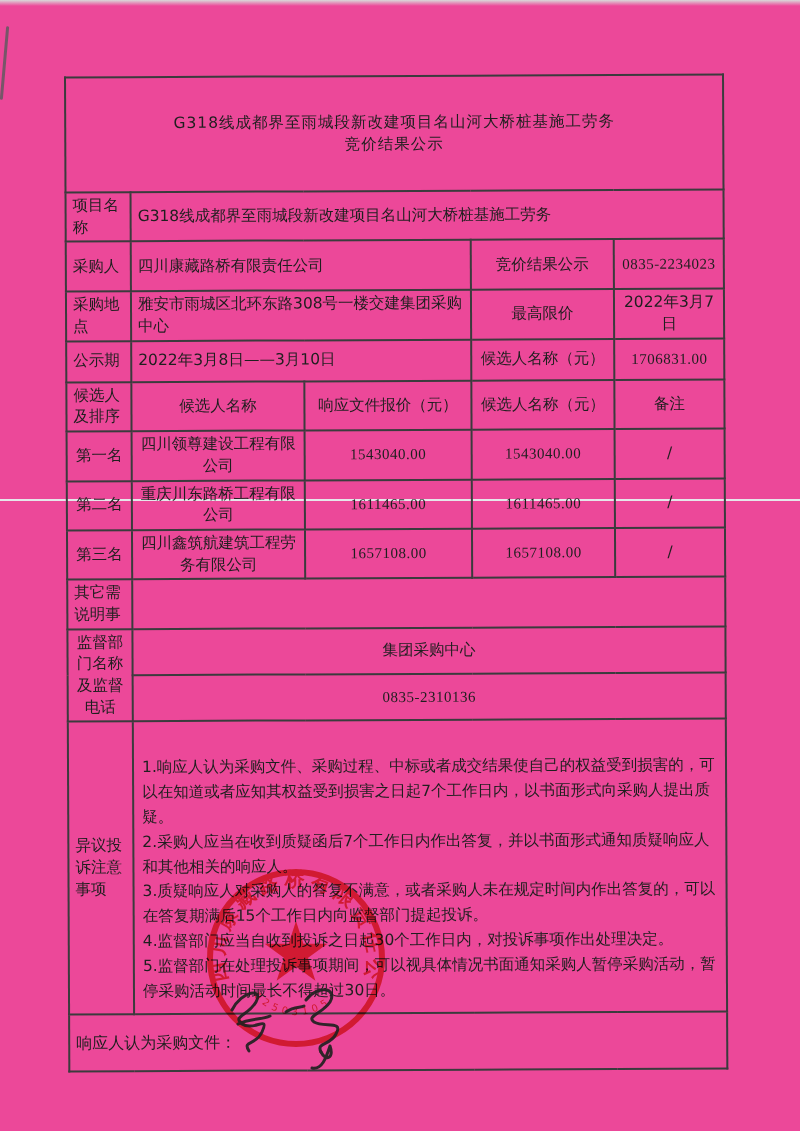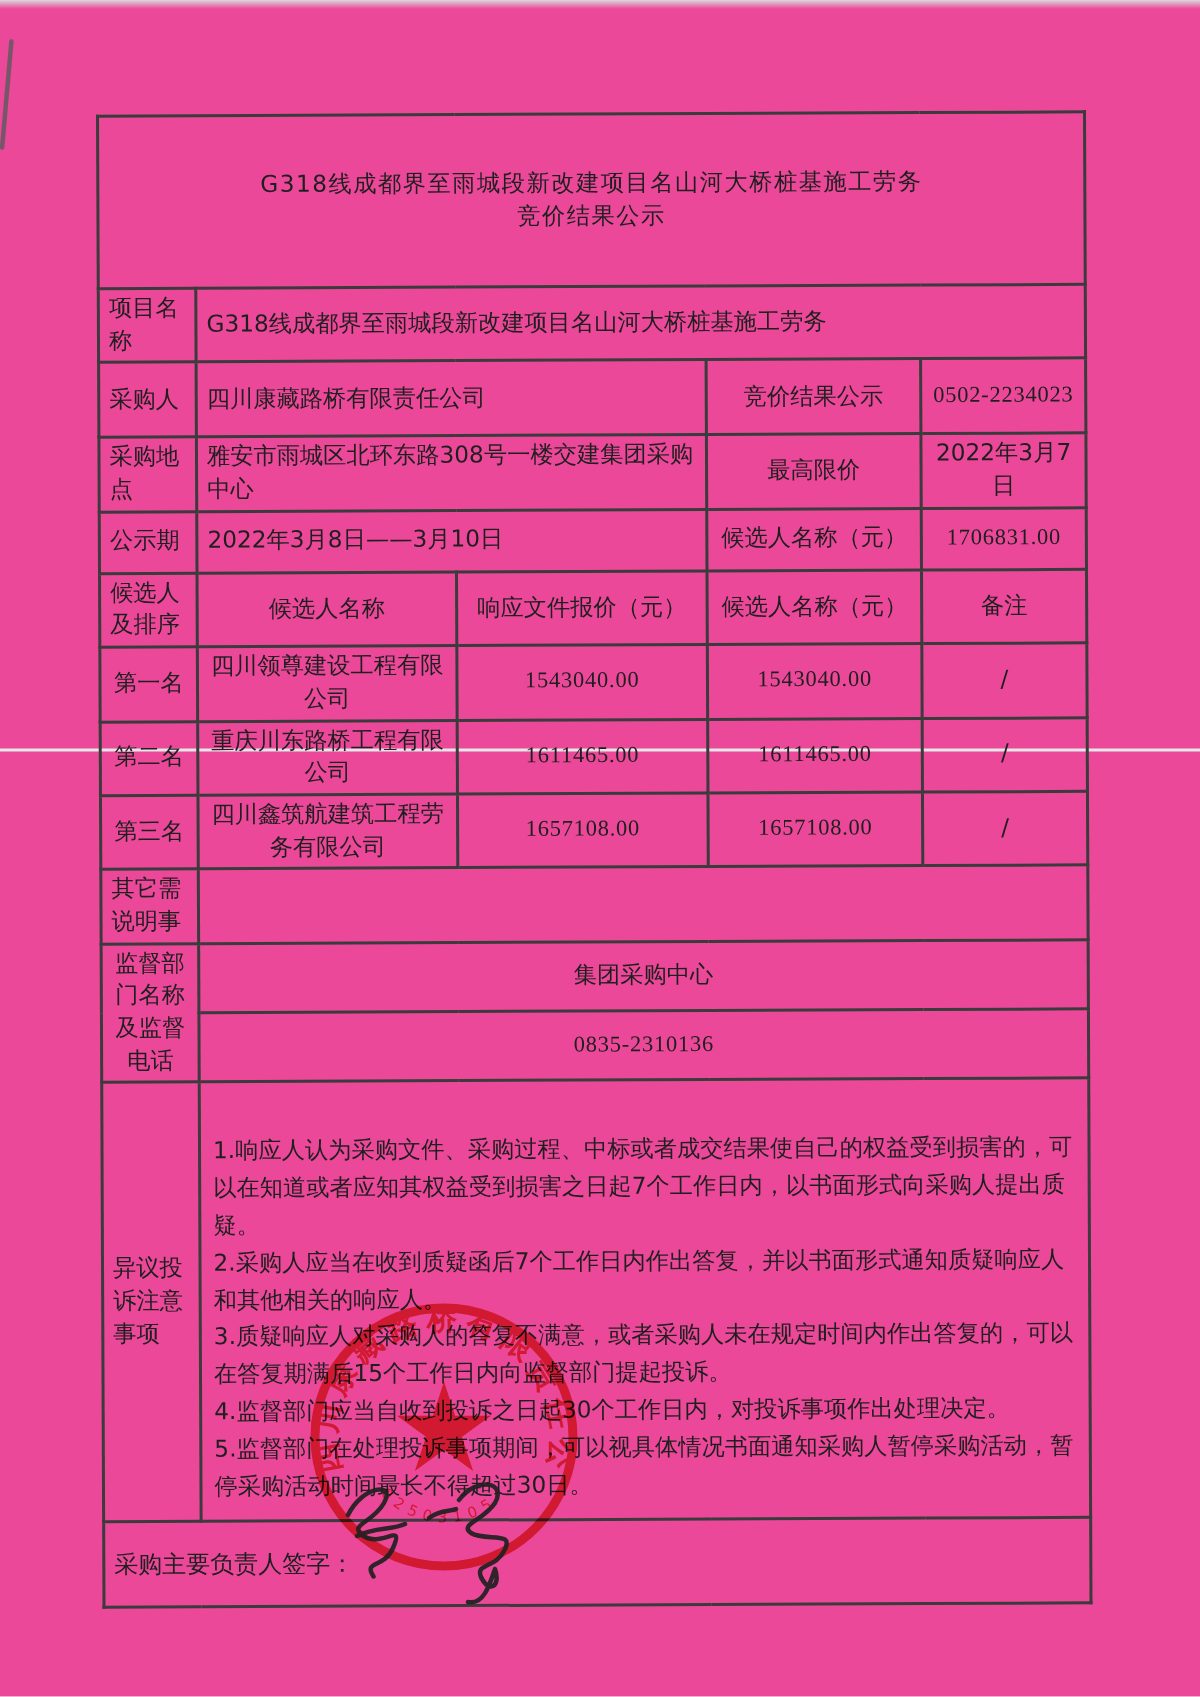--- a/index.html
+++ b/index.html
@@ -96,21 +96,21 @@
     <tr style="height:46px">
       <th class="lbl">项目名
 称</th>
       <td colspan="4">G318线成都界至雨城段新改建项目名山河大桥桩基施工劳务</td>
     </tr>
 
     <tr style="height:50px">
       <th class="lbl">采购人</th>
       <td colspan="2">四川康藏路桥有限责任公司</td>
       <td class="c">竞价结果公示</td>
-      <td class="c num">0502-2234023</td>
+      <td class="c num">0835-2234023</td>
     </tr>
 
     <tr style="height:46px">
       <th class="lbl">采购地
 点</th>
       <td colspan="2">雅安市雨城区北环东路308号一楼交建集团采购中心</td>
       <td class="c">最高限价</td>
       <td class="c">2022年3月7日</td>
     </tr>
 
@@ -179,21 +179,21 @@
         <div class="complaint-item">1.响应人认为采购文件、采购过程、中标或者成交结果使自己的权益受到损害的，可以在知道或者应知其权益受到损害之日起7个工作日内，以书面形式向采购人提出质疑。</div>
         <div class="complaint-item">2.采购人应当在收到质疑函后7个工作日内作出答复，并以书面形式通知质疑响应人和其他相关的响应人。</div>
         <div class="complaint-item">3.质疑响应人对采购人的答复不满意，或者采购人未在规定时间内作出答复的，可以在答复期满后15个工作日内向监督部门提起投诉。</div>
         <div class="complaint-item">4.监督部门应当自收到投诉之日起30个工作日内，对投诉事项作出处理决定。</div>
         <div class="complaint-item">5.监督部门在处理投诉事项期间，可以视具体情况书面通知采购人暂停采购活动，暂停采购活动时间最长不得超过30日。</div>
       </td>
     </tr>
 
     <tr style="height:57px">
       <td colspan="5" class="sign-cell">
-        <span>采购主要负责人签字：</span>
+        <span>响应人认为采购文件：</span>
       </td>
     </tr>
   </tbody>
     </table>
 
   <svg class="stamp" viewBox="0 0 184 184">
     <circle cx="92" cy="92" r="86" fill="none" stroke="#dc382d" stroke-width="6"></circle>
     <path d="M92,55 L72.6,114.7 L123.4,77.8 L60.6,77.8 L111.4,114.7 Z" fill="#dc382d" fill-rule="nonzero"></path>
     <defs>
       <path id="arcT" d="M24.3,116.6 A72,72 0 1 1 159.7,116.6" fill="none"></path>

